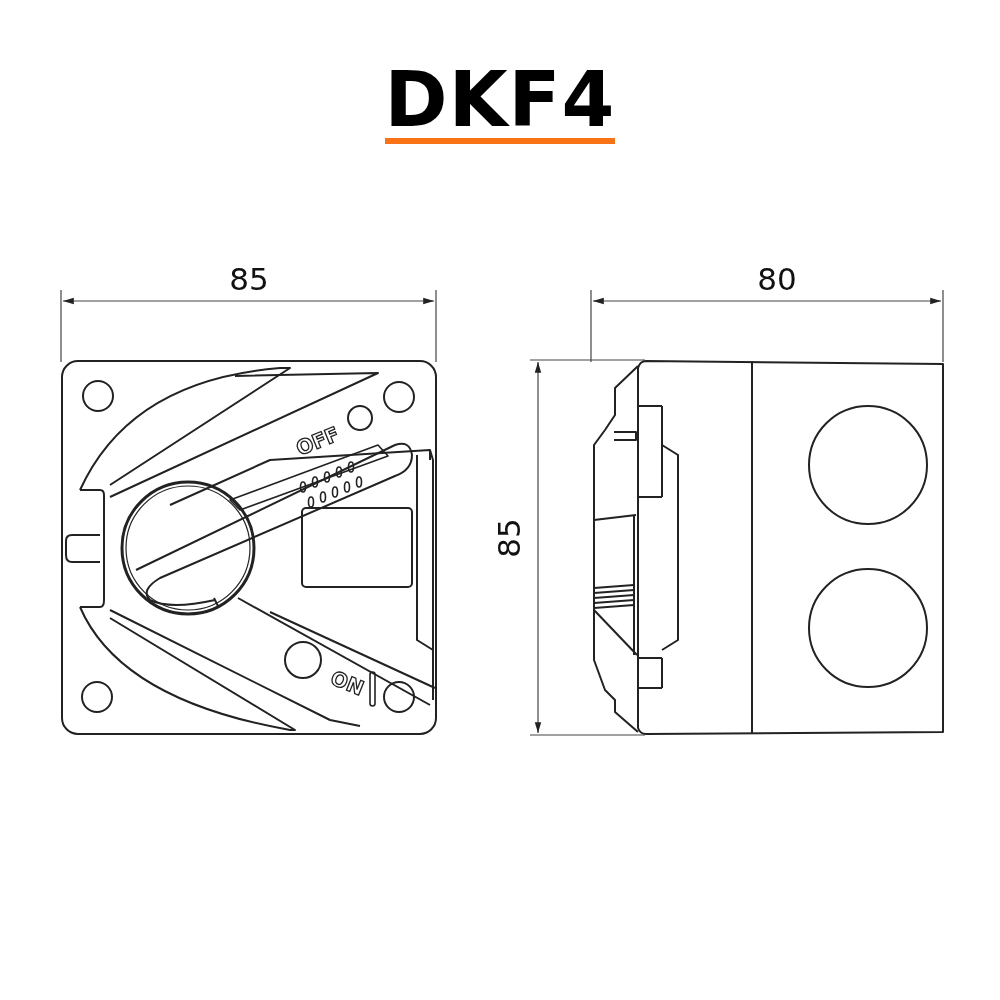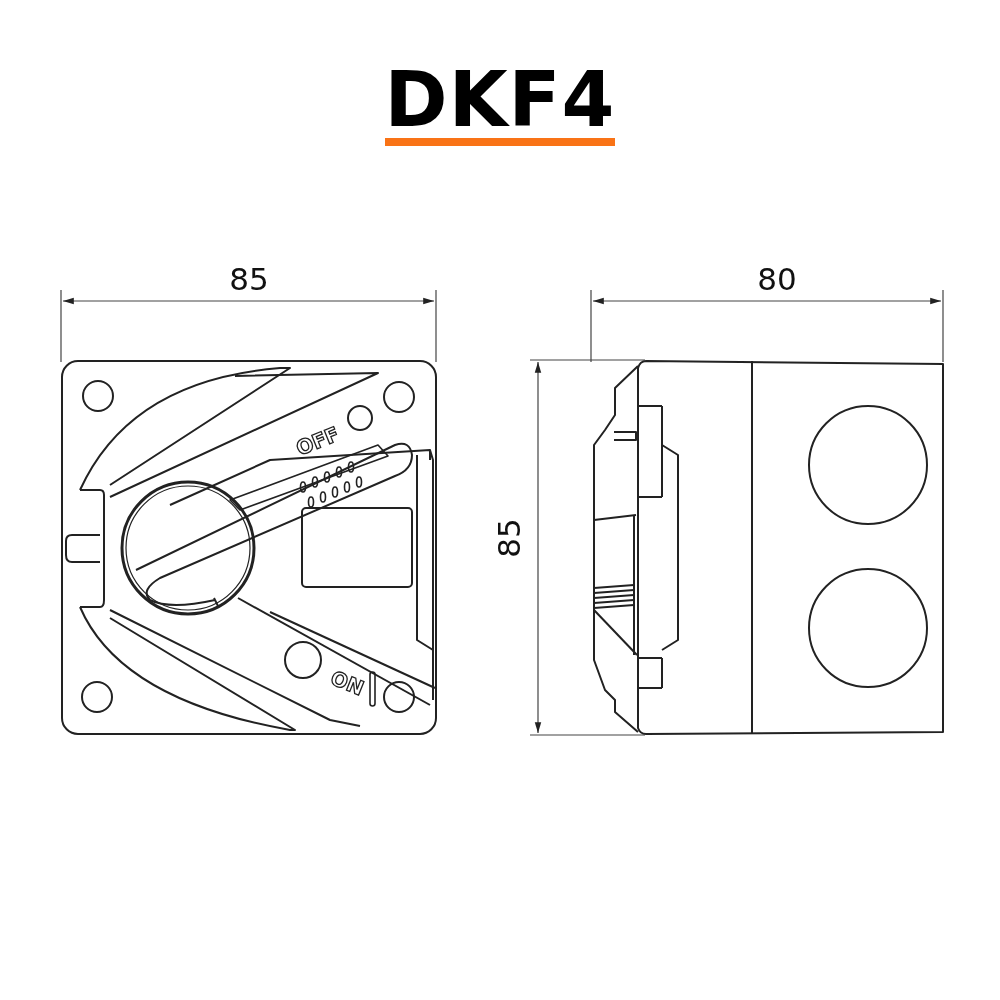--- a/index.html
+++ b/index.html
@@ -2,21 +2,21 @@
 <html><head>
   <meta charset="utf-8">
   <style>
     html, body { margin: 0; padding: 0; background: #ffffff; }
     body { width: 1000px; height: 1000px; position: relative; overflow: hidden; }
     .title {
       position: absolute; left: 0; top: 62px; width: 1000px; text-align: center;
       font-family: "DejaVu Sans", sans-serif; font-weight: bold; font-size: 76px;
       color: #000; line-height: 1; letter-spacing: 1px;
     }
-    .title span { display: inline-block; border-bottom: 8px solid #f97316; padding-bottom: 2px; line-height: 0.95; }
+    .title span { display: inline-block; border-bottom: 6px solid #f97316; padding-bottom: 2px; line-height: 0.95; }
     svg.drawing { position: absolute; left: 0; top: 0; }
     .dim-text { font-family: "DejaVu Sans", sans-serif; font-size: 31px; fill: #111; }
     .lbl { font-family: "DejaVu Sans", sans-serif; font-weight: bold; font-size: 20px; fill: #fff; stroke: #222; stroke-width: 1.3; }
   </style>
 </head>
 <body>
 
 <div class="title"><span>DKF4</span></div>
 
 <svg class="drawing" width="1000" height="1000" viewBox="0 0 1000 1000">

